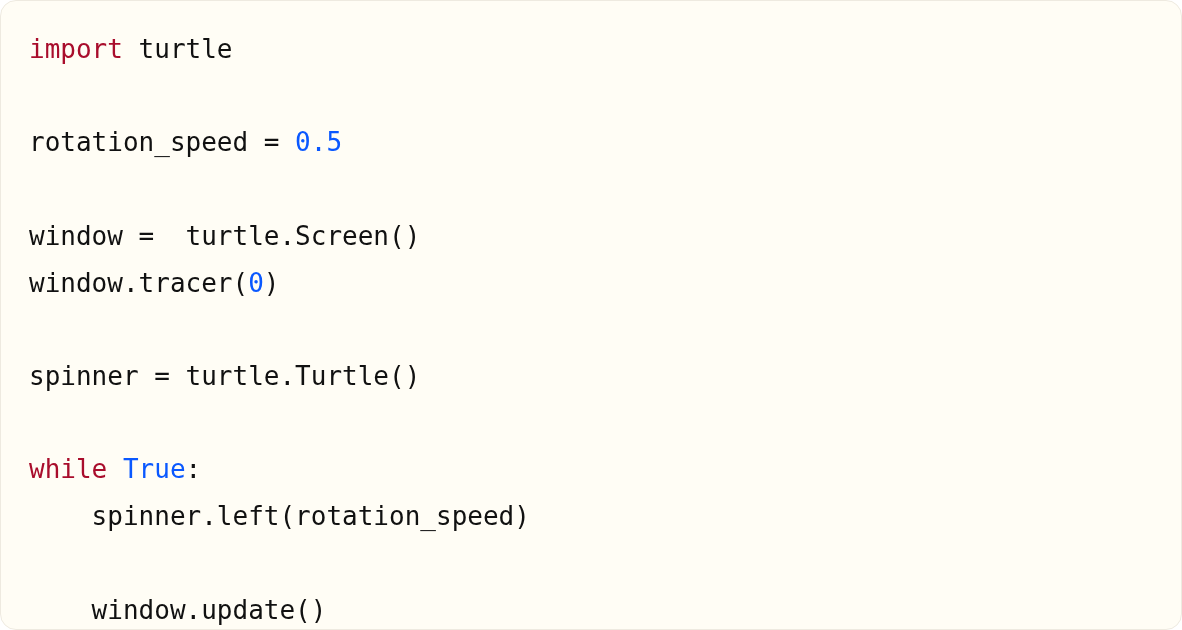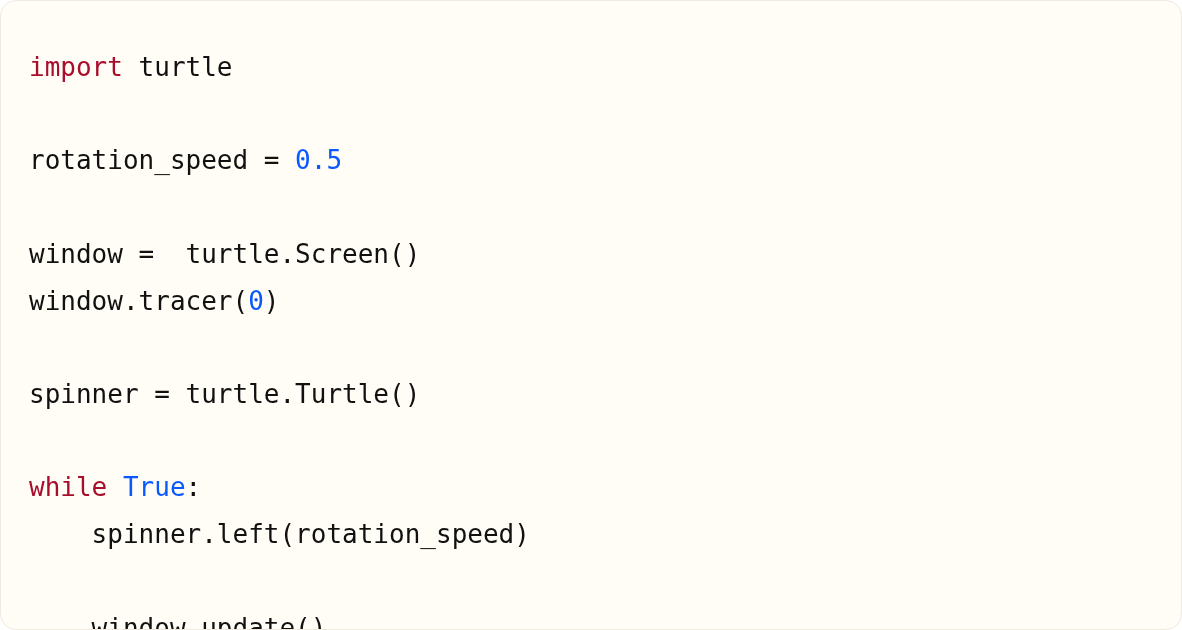--- a/index.html
+++ b/index.html
@@ -10,21 +10,21 @@
       display: flex;
       align-items: center;
       justify-content: center;
     }
     .code-block {
       width: 1182px;
       height: 630px;
       background: #fffdf5;
       border: 1px solid #eeeae0;
       border-radius: 16px;
-      padding: 44px 28px;
+      padding: 26px 28px;
       font-family: "SFMono-Regular", ui-monospace, Menlo, Consolas, "Liberation Mono", monospace;
       font-size: 26px;
       line-height: 1.72;
       color: #111111;
       white-space: pre;
       overflow: hidden;
     }
     .tok-kw   { color: #a90d2c; }  
     .tok-num  { color: #0a58ff; }  
     .tok-const{ color: #0a58ff; }  

